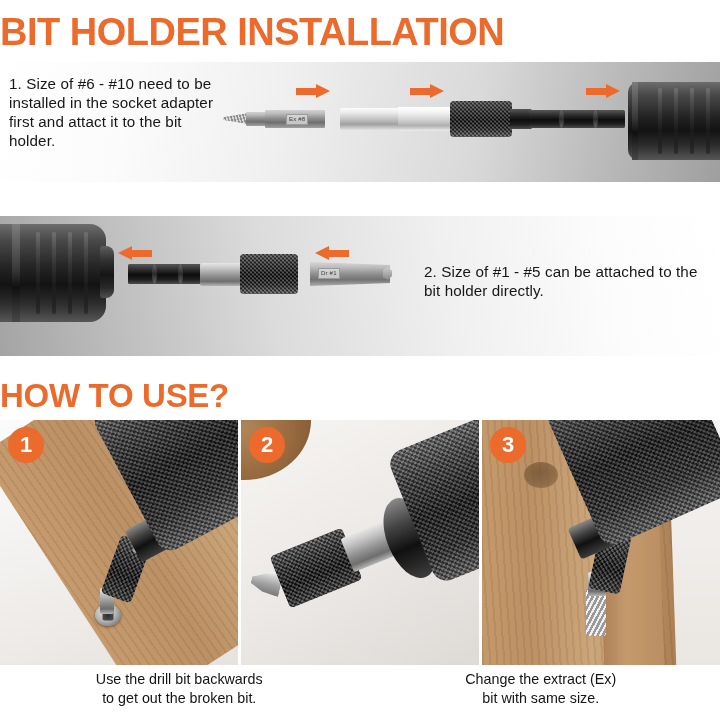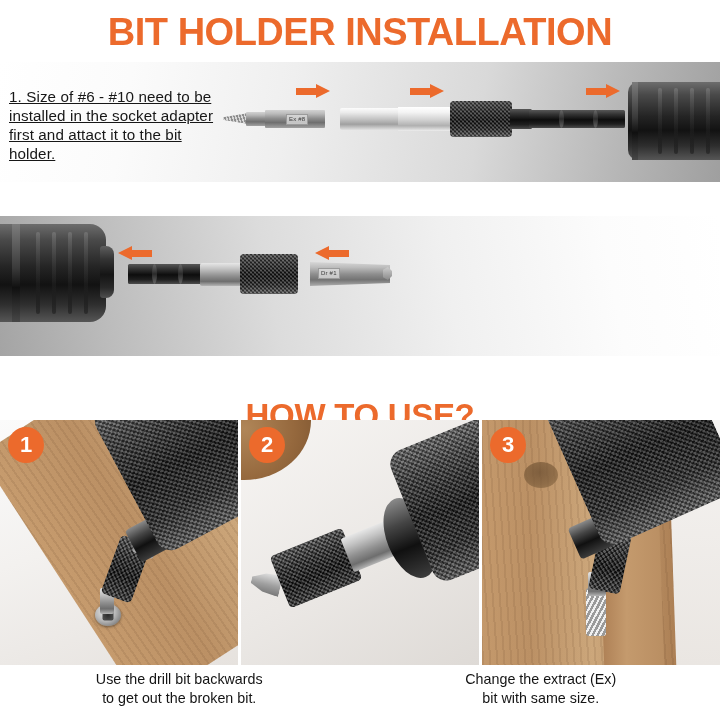--- a/index.html
+++ b/index.html
@@ -16,38 +16,37 @@
     position: relative;
     width: 720px;
     height: 720px;
     background: #ffffff;
   }
 
   
   .title-bar {
     position: absolute;
     left: 0; right: 0;
-    text-align: center;
+    text-align: left;
   }
   .title-main {
     top: 6px;
     height: 52px;
   }
   .title-main .title-text {
     font-size: 38px;
     font-weight: 800;
     letter-spacing: -0.5px;
     color: #EC6A2C;
     line-height: 52px;
     font-family: "Liberation Sans", sans-serif;
   }
   .title-howto {
     top: 375px;
     height: 42px;
-    margin-top: 20px;
   }
   .title-howto .title-text {
     font-size: 33px;
     font-weight: 800;
     letter-spacing: -0.3px;
     color: #EC6A2C;
     line-height: 42px;
   }
 
   
@@ -72,21 +71,21 @@
   .instr {
     position: absolute;
     font-size: 15.2px;
     line-height: 19px;
     color: #171717;
     font-weight: 500;
     letter-spacing: 0.1px;
     font-family: "Liberation Sans", sans-serif;
     white-space: pre-line;
   }
-  .instr-1 { left: 9px;  top: 25px;  width: 215px; text-decoration: underline; }
+  .instr-1 { left: 9px;  top: 12px;  width: 215px; }
   .instr-2 { left: 424px; top: 46px; width: 292px; }
 
   
   .arrow {
     position: absolute;
     height: 15px;
     width: 34px;
   }
   .arrow .shaft {
     position: absolute;
@@ -407,20 +406,21 @@
         <div class="grip" style="left:30px;"></div>
         <div class="grip" style="left:46px;"></div>
         <div class="grip" style="left:62px;"></div>
         <div class="grip" style="left:78px;"></div>
       </div>
     </div>
   </div>
 
   <div class="band band-2">
 
+    <div class="instr instr-2">2. Size of #1 - #5 can be attached to the bit holder directly.</div>
 
     <div class="arrow left" style="left:118px; top:30px;">
       <div class="shaft"></div>
         <div class="head"></div>
     </div>
     <div class="arrow left" style="left:315px; top:30px;">
       <div class="shaft"></div>
         <div class="head"></div>
     </div>
 

